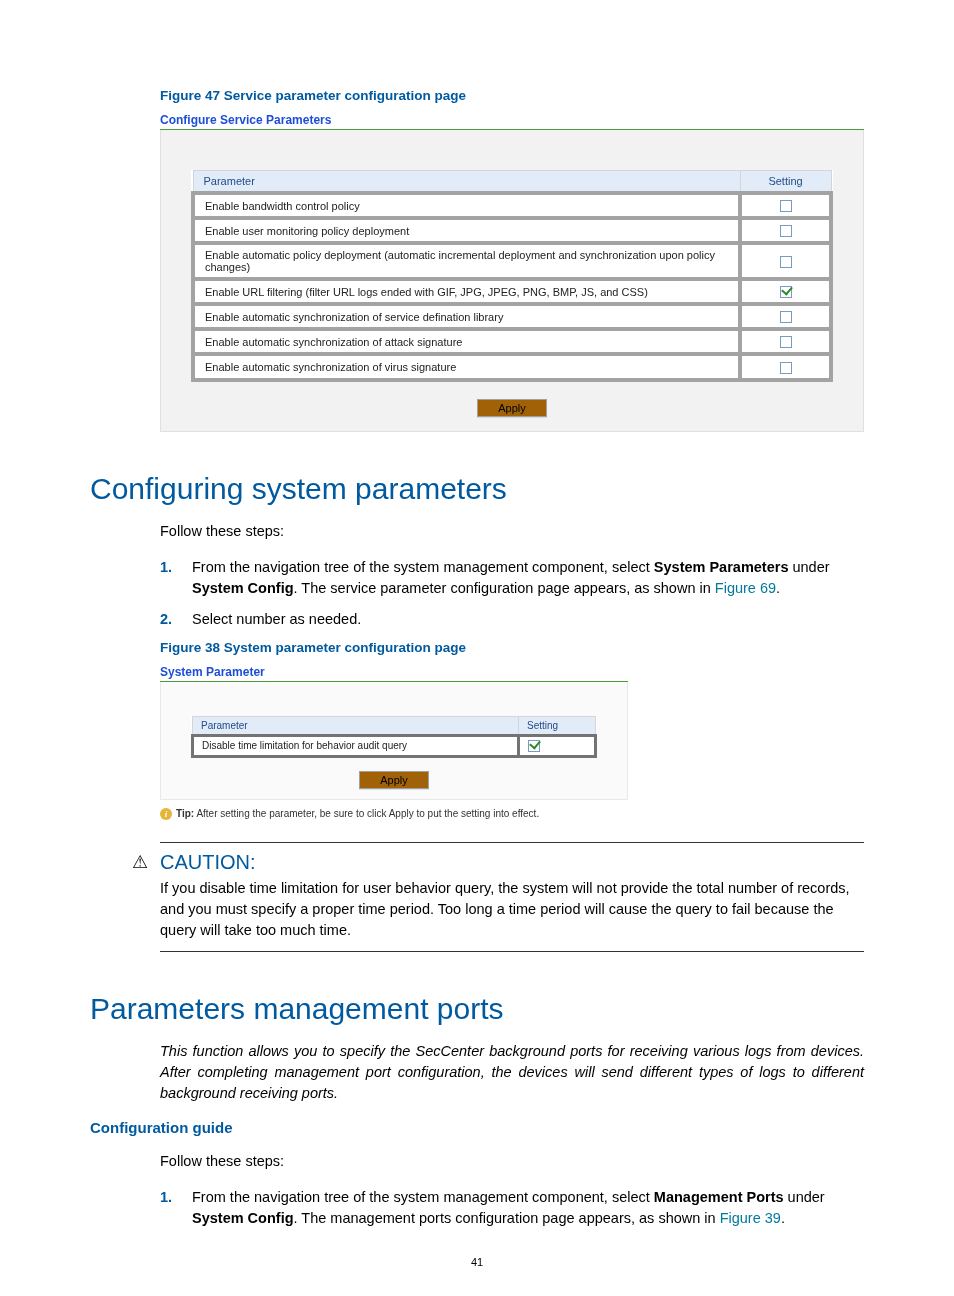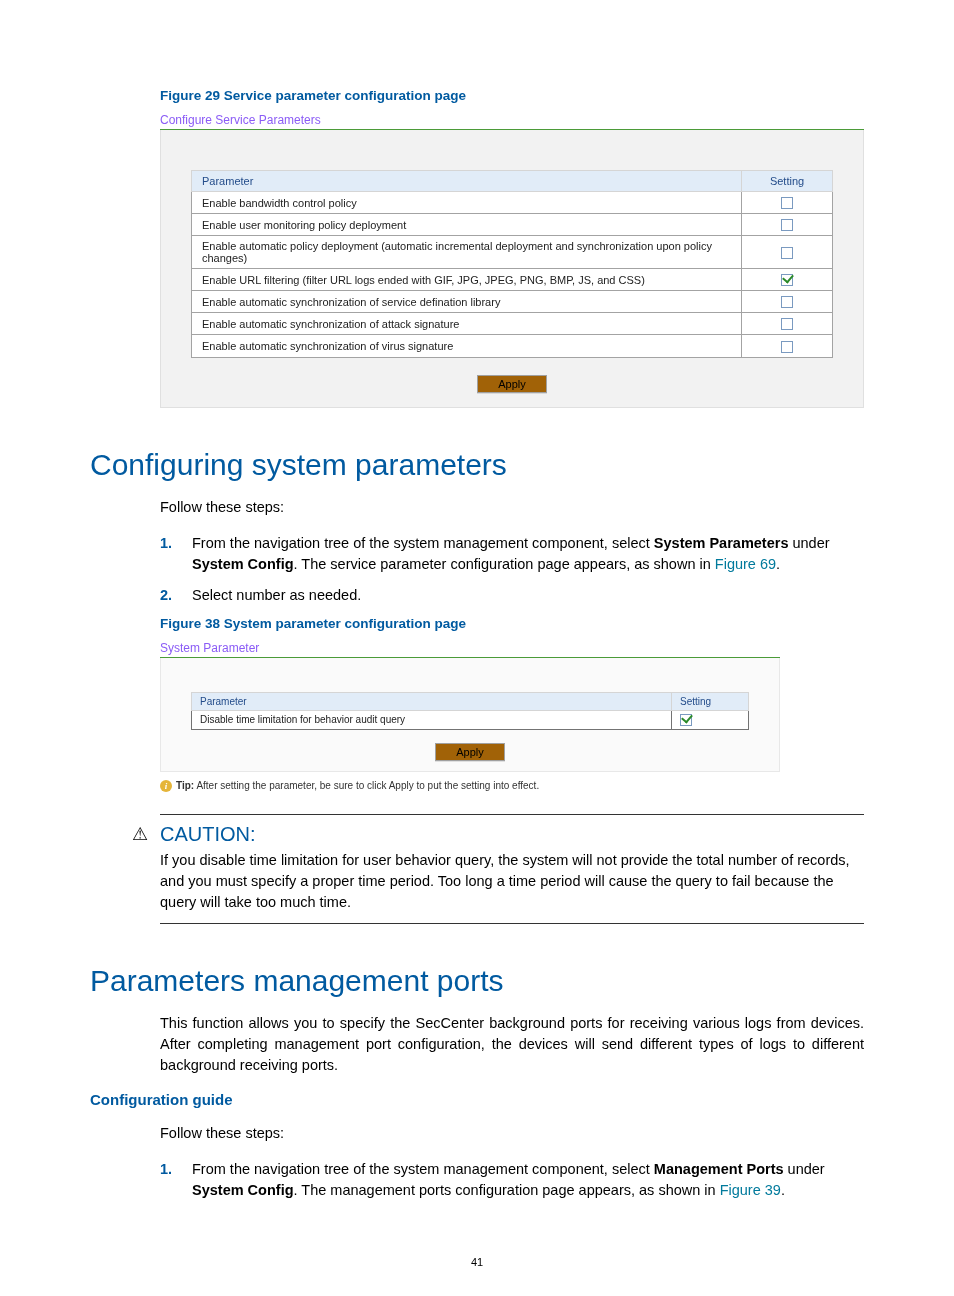--- a/index.html
+++ b/index.html
@@ -16,22 +16,22 @@
     box-sizing: border-box;
     position: relative;
   }
   .figure-caption {
     color: #015aa0;
     font-weight: bold;
     font-size: 13.5px;
     margin-bottom: 10px;
   }
   .panel-title {
-    color: #8b5cf6;
-    font-weight: normal;
+    color: #1d4ed8;
+    font-weight: bold;
     font-size: 12px;
     margin-bottom: 2px;
   }
   .green-rule {
     border: none;
     border-top: 1px solid #4b9b38;
     margin: 0 0 0 0;
   }
   .panel-outer {
     background: #f2f2f2;
@@ -52,21 +52,21 @@
     font-weight: normal;
     text-align: left;
     padding: 4px 10px;
     border: 1px solid #d5d5d5;
   }
   table.param-table th.setting-col {
     text-align: center;
     width: 70px;
   }
   table.param-table td {
-    border: 1px solid #a3a3a3;
+    border: 4px solid #a3a3a3;
     padding: 4px 10px;
     color: #222;
   }
   table.param-table td.setting-cell {
     text-align: center;
   }
   .chk {
     display: inline-block;
     width: 12px;
     height: 12px;
@@ -130,21 +130,21 @@
   ol.num-list > li::before {
     content: counter(item) ".";
     position: absolute;
     left: 0;
     color: #015aa0;
     font-weight: bold;
   }
   .bold { font-weight: bold; }
   .link { color: #017a9c; }
   .figure38-wrap {
-    width: 620px;
+    width: 468px;
   }
   .fig38-inner {
     background: #fafafa;
     border: 1px solid #e8e8e8;
     border-top: none;
     padding: 18px 12px 10px 12px;
   }
   table.param-table2 {
     width: 100%;
     border-collapse: collapse;
@@ -154,21 +154,21 @@
   table.param-table2 th {
     background: #e1ecf8;
     color: #234c8a;
     font-weight: normal;
     text-align: left;
     padding: 3px 8px;
     border: 1px solid #d5d5d5;
   }
   table.param-table2 th.setting-col { text-align: left; width: 60px; }
   table.param-table2 td {
-    border: 1px solid #737373;
+    border: 3px solid #737373;
     padding: 3px 8px;
     color: #222;
   }
   .tip-row {
     font-size: 10px;
     color: #333;
     margin-top: 8px;
   }
   .info-icon {
     display: inline-block;
@@ -215,29 +215,29 @@
     margin: 14px 0 6px 0;
   }
   .page-num {
     position: absolute;
     bottom: 28px;
     width: 100%;
     left: 0;
     text-align: center;
     font-size: 11px;
   }
-  .justify { text-align: justify; }
+  .justify { text-align: justify; font-style: italic; }
 </style>
 </head>
 <body>
 
 <div class="page">
 
   <div class="body-indent">
-    <div class="figure-caption">Figure 29 Service parameter configuration page</div>
+    <div class="figure-caption">Figure 47 Service parameter configuration page</div>
     <div class="panel-title">Configure Service Parameters</div>
     <hr class="green-rule">
     <div class="panel-outer">
       <table class="param-table">
         <thead>
           <tr>
             <th>Parameter</th>
             <th class="setting-col">Setting</th>
           </tr>
         </thead>

